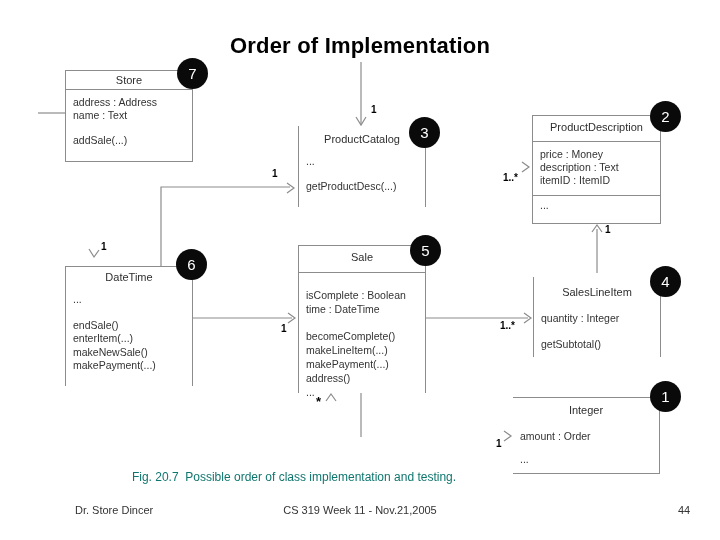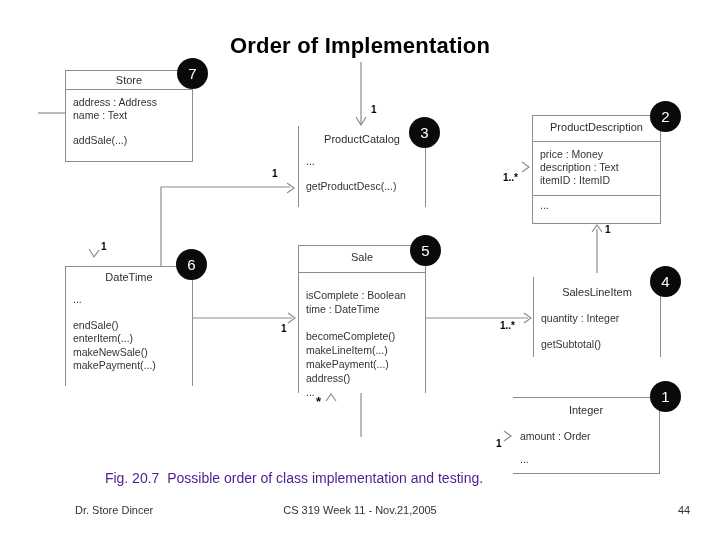--- a/index.html
+++ b/index.html
@@ -2,21 +2,21 @@
 <html><head>
 <meta charset="utf-8">
 <style>
   html,body{margin:0;padding:0;background:#fff;}
   #slide{position:relative;width:720px;height:540px;background:#ffffff;overflow:hidden;
          font-family:"Liberation Sans",sans-serif;}
   
   #title{position:absolute;left:0;top:33px;width:720px;text-align:center;
          font-size:22px;font-weight:bold;color:#000;letter-spacing:.2px;}
   #caption{position:absolute;left:0;top:470px;width:588px;text-align:center;
-           font-size:14px;color:#4c1d95;white-space:pre;}
+           font-size:12px;color:#0f766e;white-space:pre;}
   .footer{position:absolute;top:504px;font-size:11px;color:#333;}
   #footer-left{left:75px;}
   #footer-center{left:0;width:720px;text-align:center;}
   #footer-right{left:678px;}
   
   #wires{position:absolute;left:0;top:0;z-index:1;}
   #wires line,#wires polyline{stroke:#8c8c8c;stroke-width:1.2;fill:none;}
   
   .cls{position:absolute;background:#fff;z-index:2;font-size:10.5px;color:#333;}
   .cls-title{text-align:center;font-size:11px;color:#2e2e2e;white-space:nowrap;}

